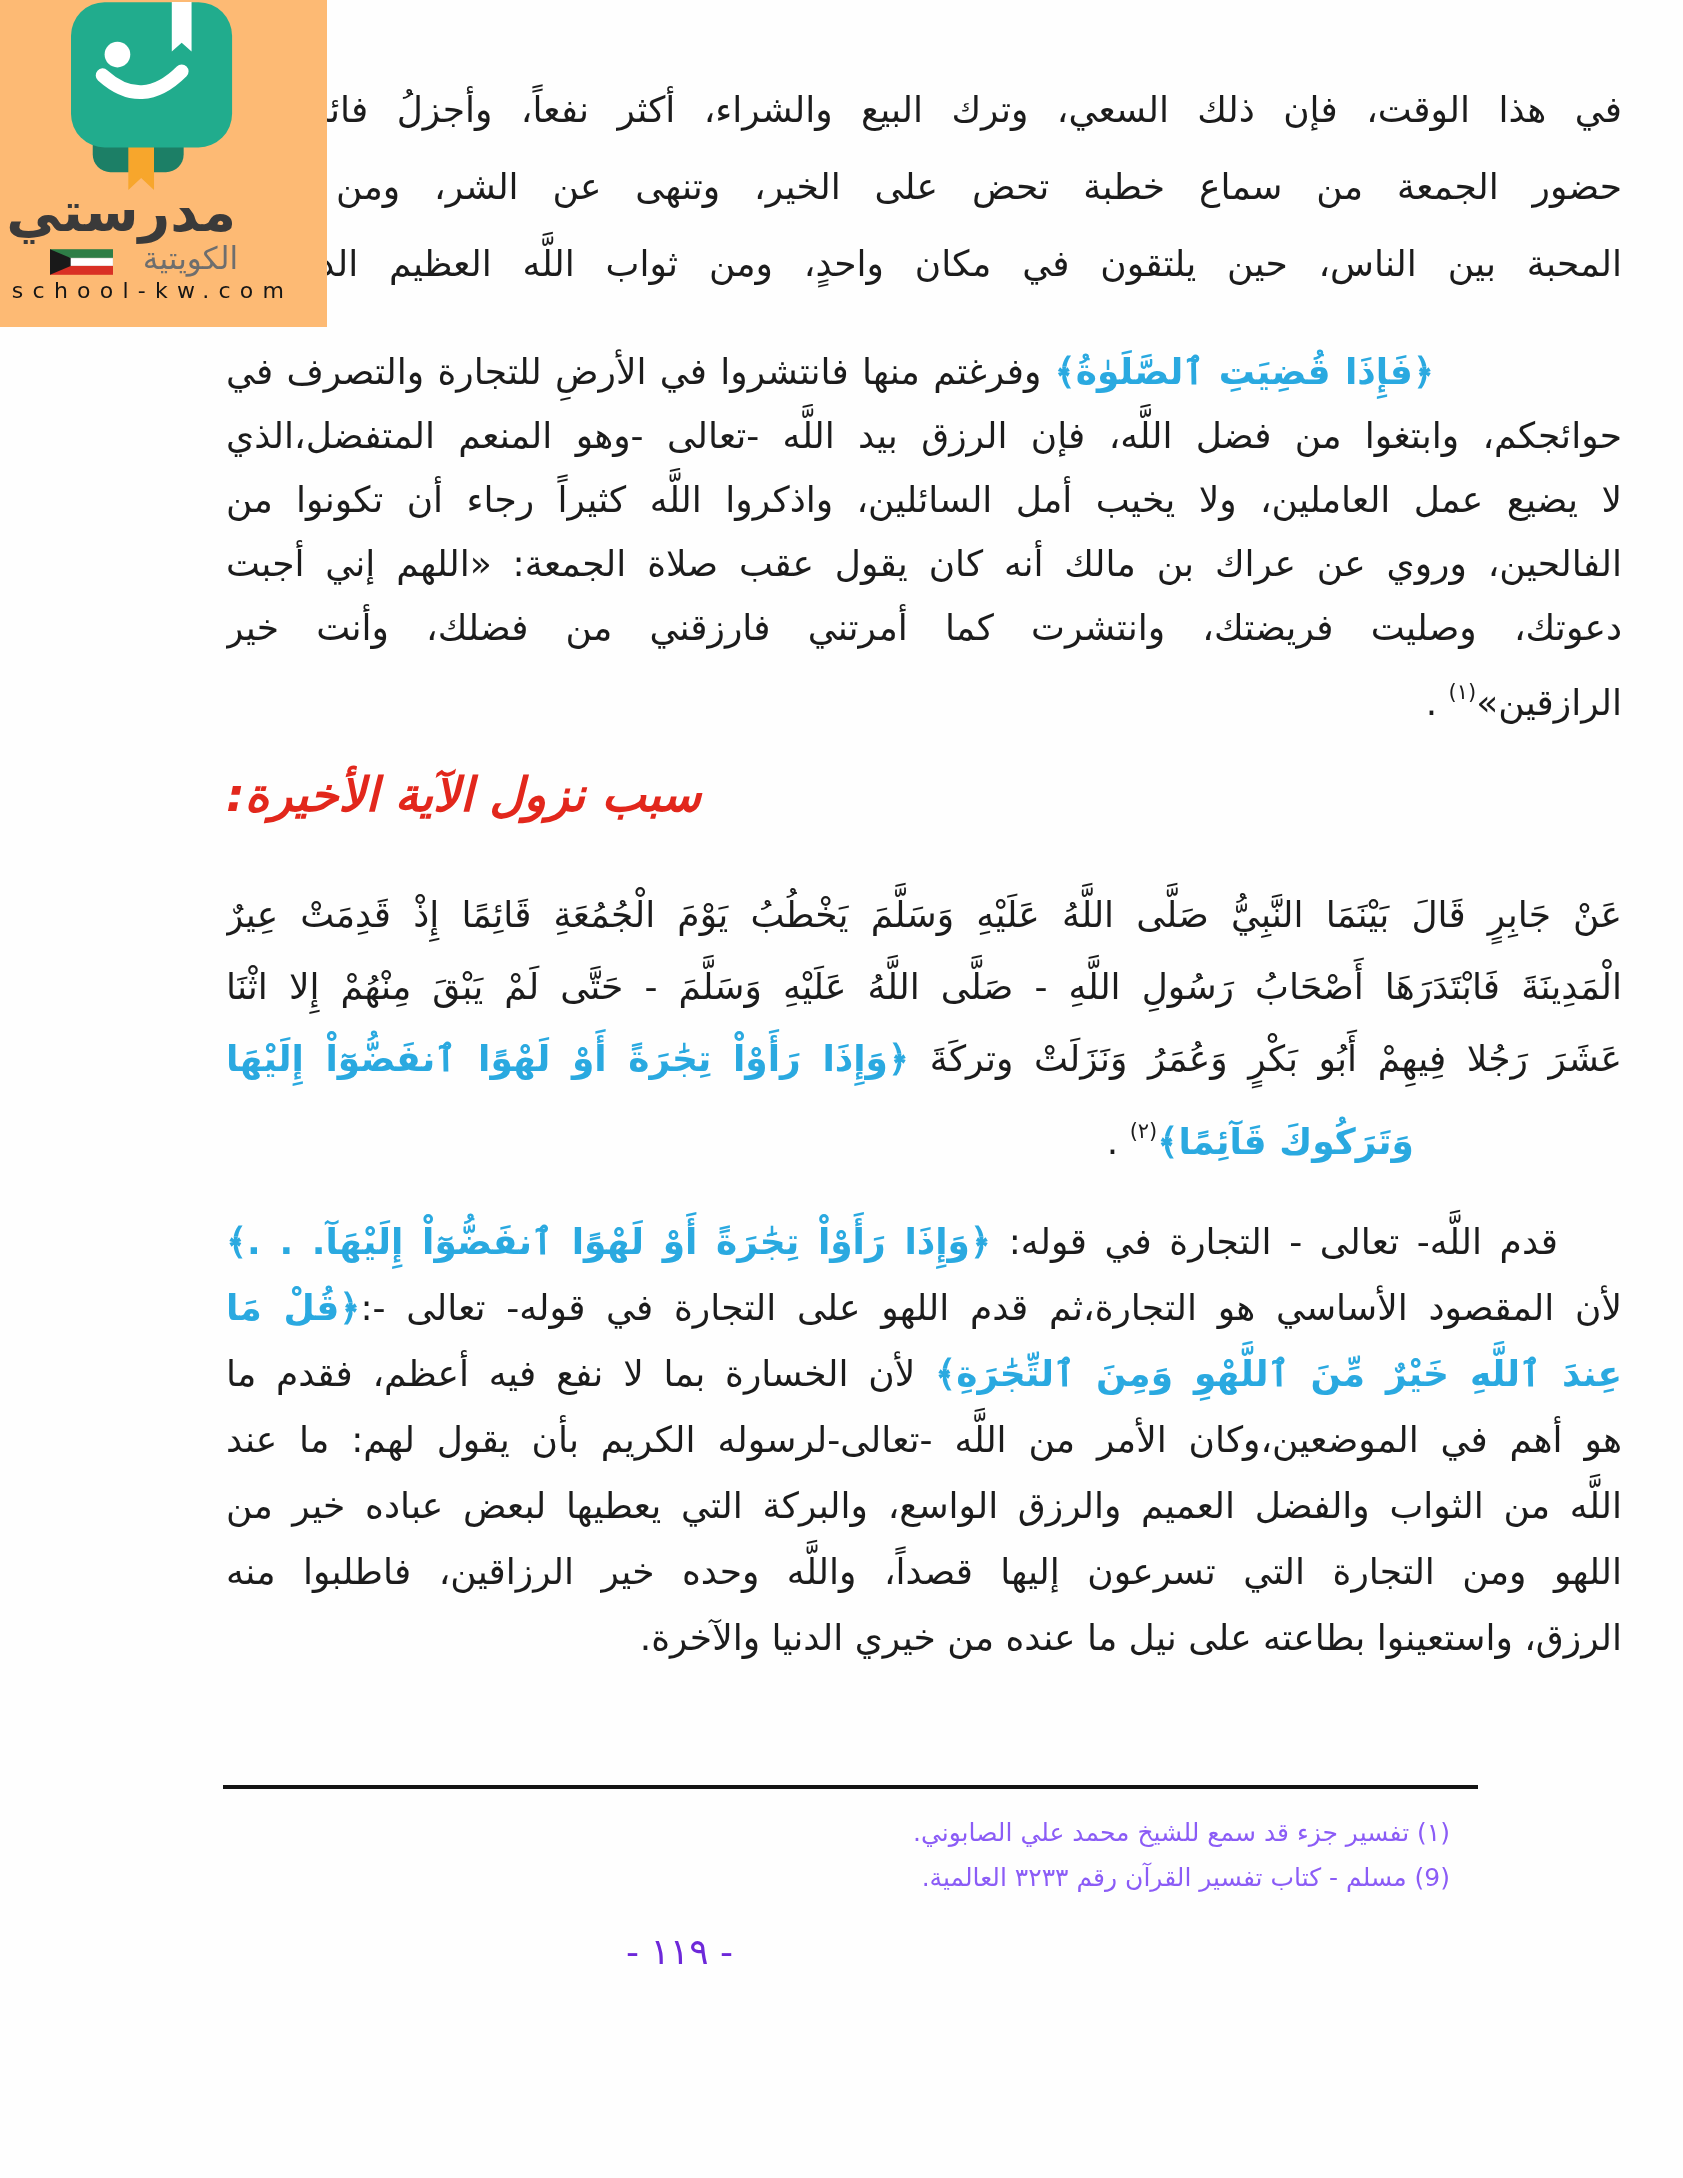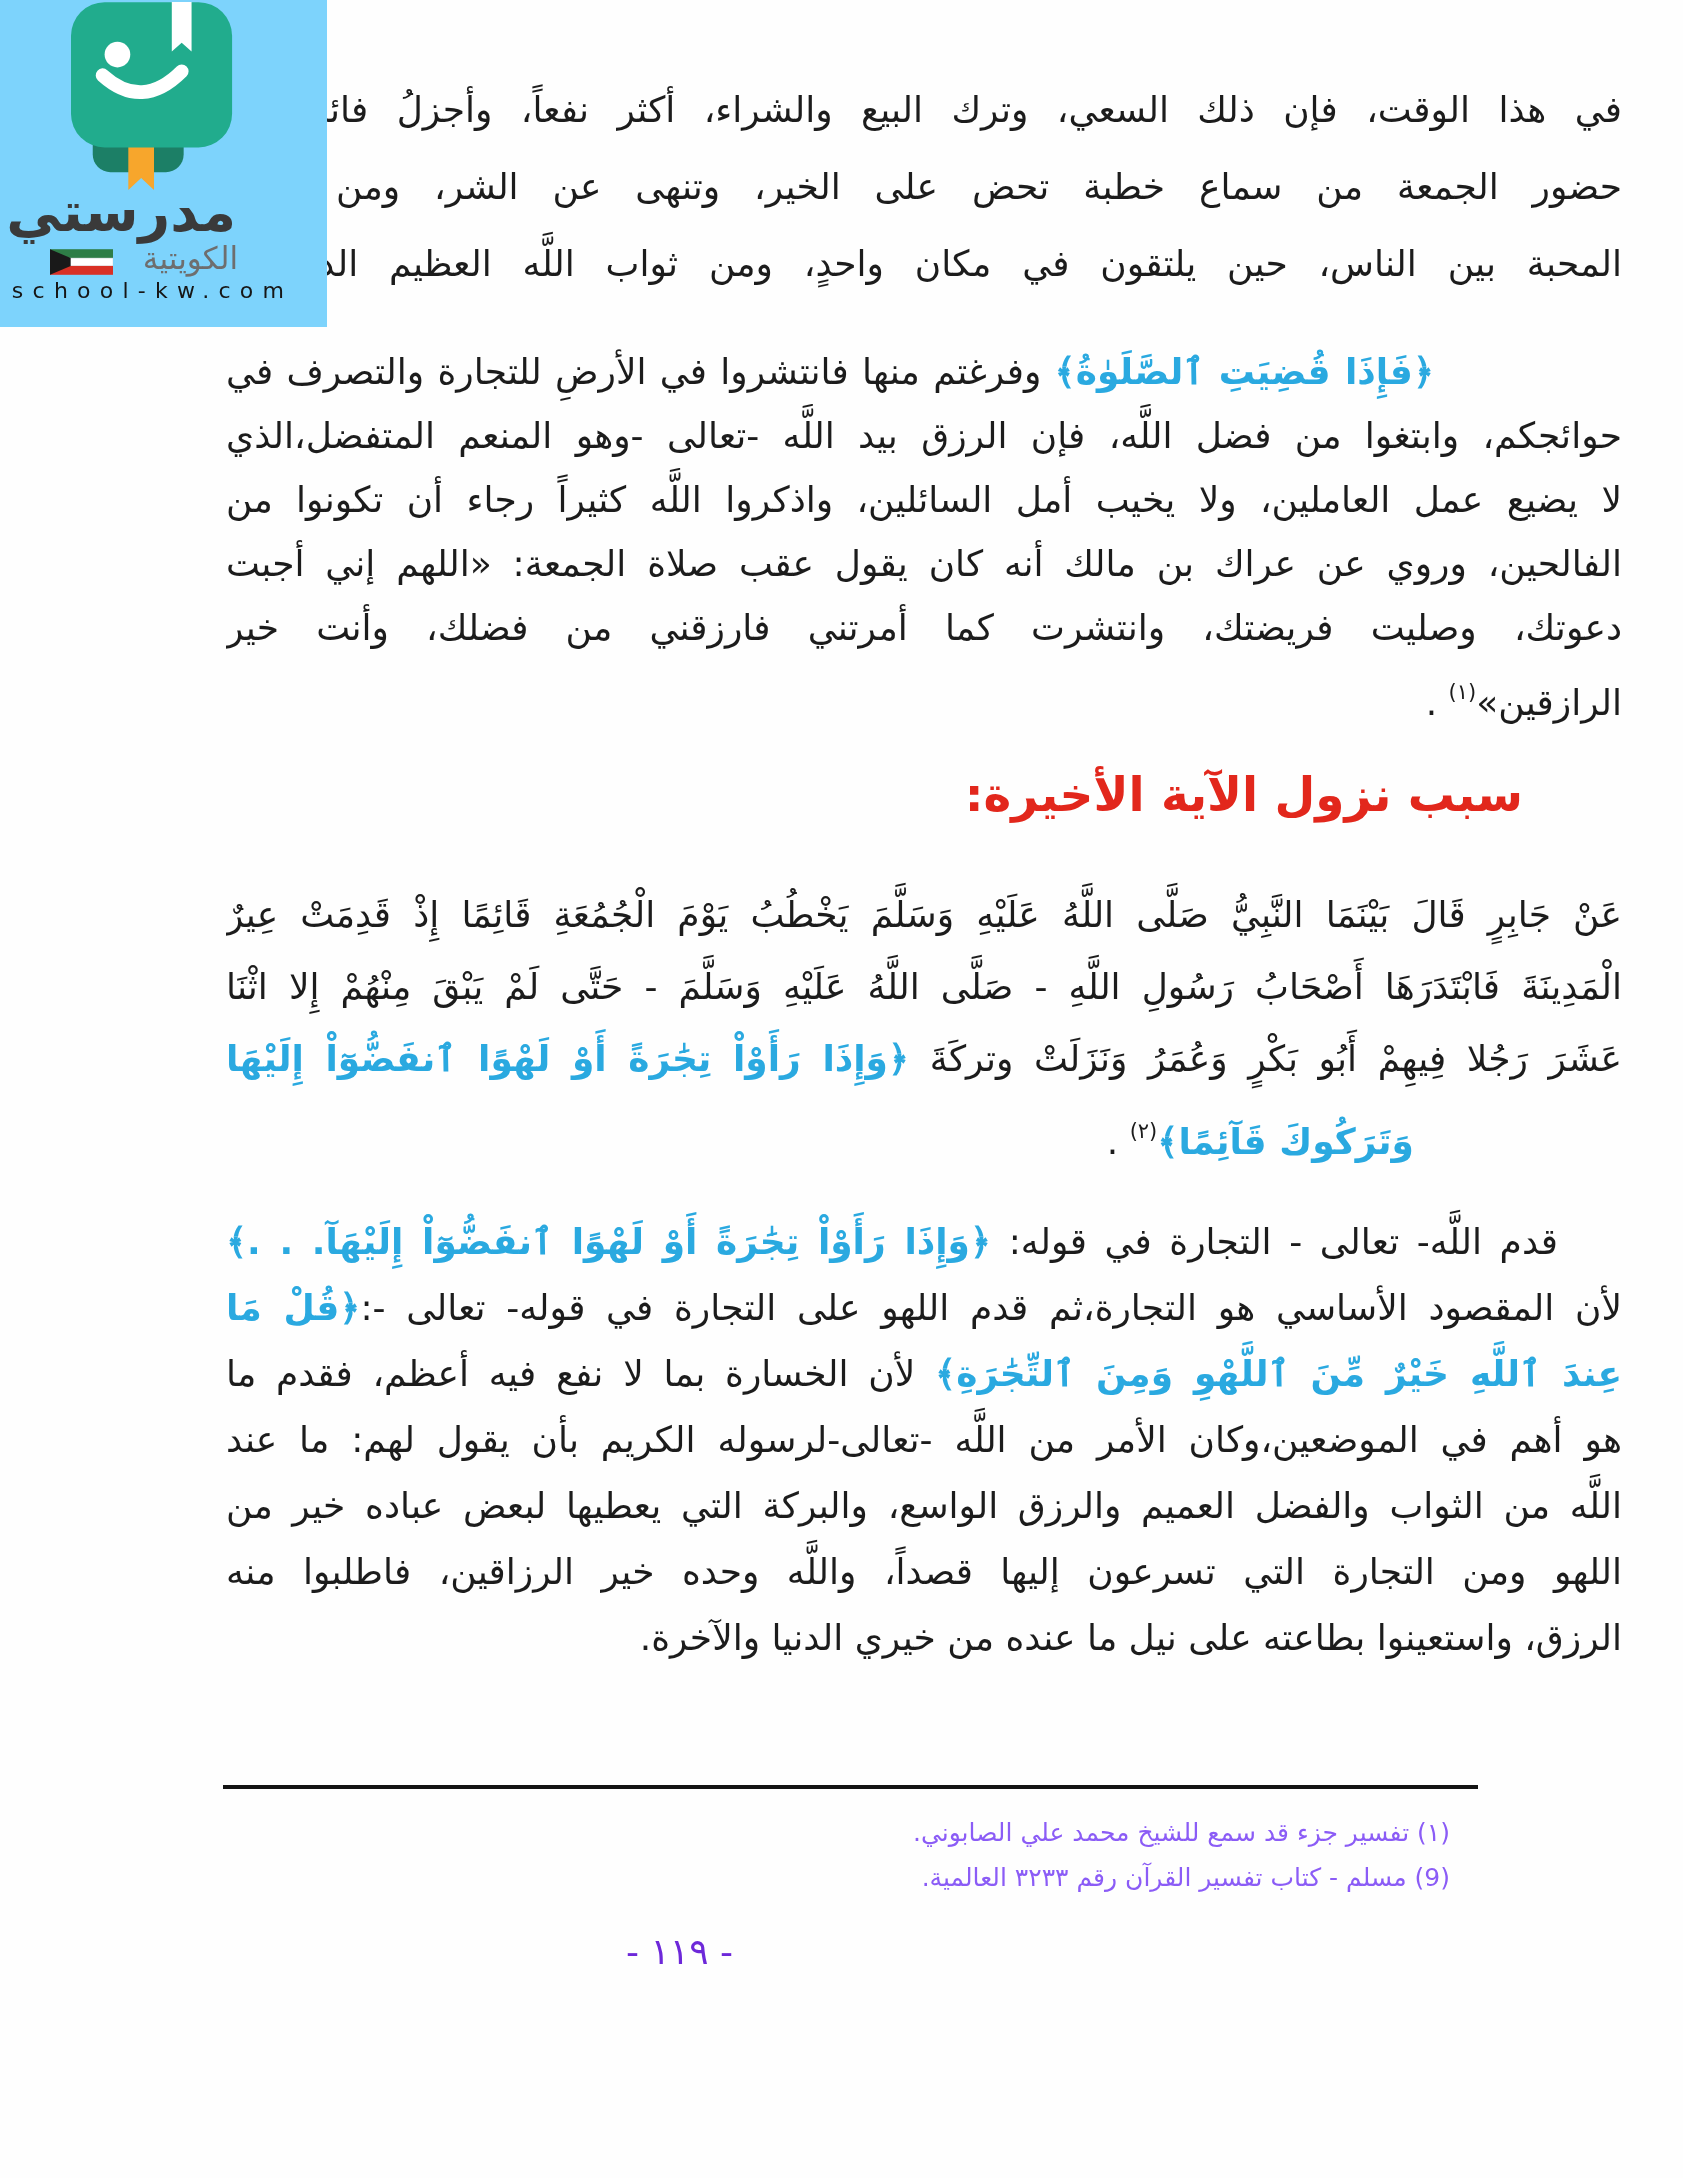--- a/index.html
+++ b/index.html
@@ -35,39 +35,39 @@
   .para-p3{margin-top:50px;}
   .para-p3 .line{height:72px;line-height:72px;}
   .para-p4{margin-top:42px;}
   .para-p4 .line{height:66px;line-height:66px;}
   .run{color:var(--ink);}
   .run.quran{color:var(--quran-blue);font-weight:700;}
   .run.supref{font-size:21px;vertical-align:16px;letter-spacing:1px;}
   .section-heading{
     margin-top:36px;height:69px;line-height:69px;
     padding-left:0;padding-right:99px;
-    text-align:right;font-size:47px;font-weight:700;color:var(--heading-red);
-    white-space:nowrap;overflow:hidden;
+    text-align:left;font-size:47px;font-weight:700;color:var(--heading-red);
+    white-space:nowrap;overflow:hidden;font-style:italic;
   }
   
   .footnote-rule{
     position:absolute;left:223px;top:1785px;width:1255px;height:4px;
     background:#141414;
   }
   .footnotes{
     position:absolute;right:233px;top:1810px;width:891px;
     direction:rtl;text-align:right;font-size:25px;line-height:45px;color:#8b5cf6;
   }
   .page-number{
     position:absolute;left:0;top:1931px;width:1359px;
     text-align:center;font-size:36px;color:#6d28d9;letter-spacing:4px;
   }
   
   .logo{
-    position:absolute;left:0;top:0;width:327px;height:327px;background:#7dd3fc;
+    position:absolute;left:0;top:0;width:327px;height:327px;background:#fdba74;
   }
   .logo-icon{position:absolute;left:71px;top:2px;}
   .logo-title{
     position:absolute;left:28px;top:184px;width:208px;
     direction:rtl;text-align:right;font-size:55px;font-weight:700;color:#3a3a3a;
     line-height:57px;white-space:nowrap;
   }
   .logo-subrow{position:absolute;left:50px;top:241px;width:188px;height:34px;}
   .logo-flag{position:absolute;left:0px;top:8px;}
   .logo-country{

